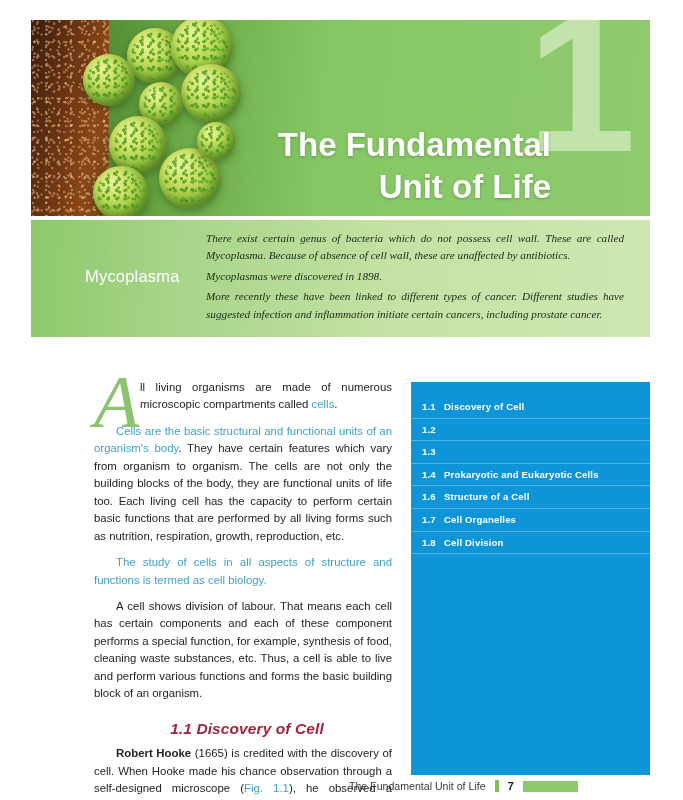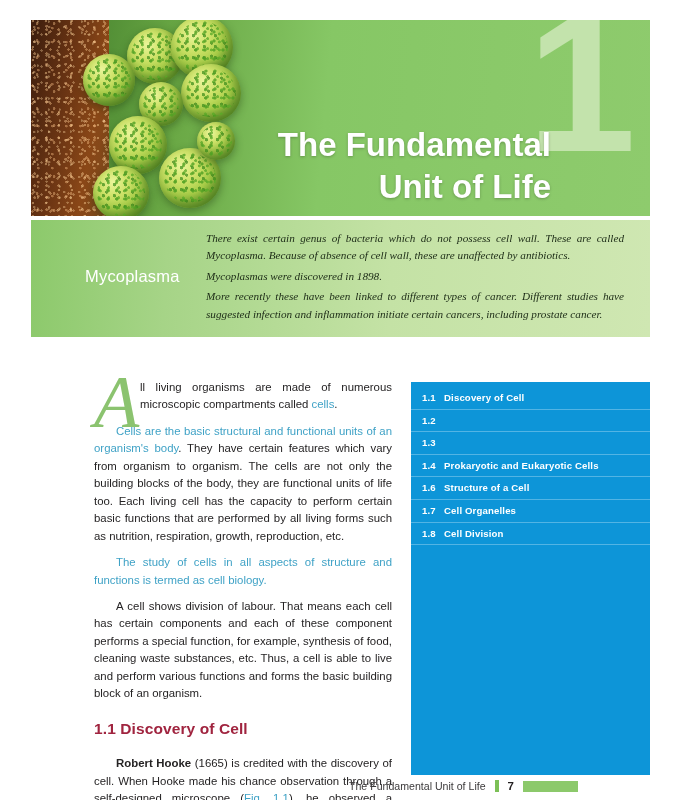--- a/index.html
+++ b/index.html
@@ -165,37 +165,38 @@
     font-size: 74px;
     line-height: 1;
     color: #8bc36f;
     font-weight: 400;
     pointer-events: none;
   }
   .dropcap-text {
     padding-left: 46px;
   }
   .sec-head {
-    margin: 14px 0 15px 0;
+    margin: 14px 0 5px 0;
     font-size: 15.5px;
     font-weight: 700;
     color: #a0243f;
     letter-spacing: .1px;
-    text-align: left;
+    text-align: center;
+    font-style: italic;
   }
 
   
   .toc {
     position: absolute;
     left: 411px;
     top: 382px;
     width: 239px;
     height: 393px;
     background: #0d95d8;
-    padding-top: 5px;
+    padding-top: 14px;
     box-sizing: border-box;
   }
   .toc-item {
     display: flex;
     align-items: flex-start;
     color: #ffffff;
     font-size: 9.6px;
     font-weight: 700;
     line-height: 1.42;
     letter-spacing: .15px;

